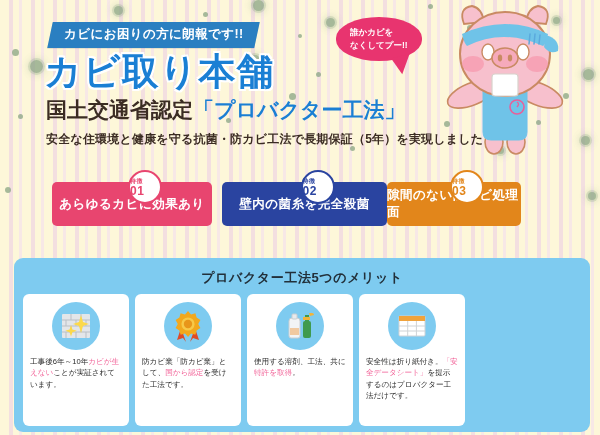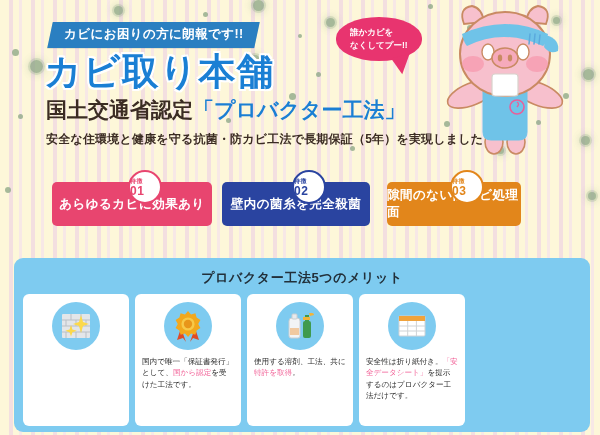--- a/index.html
+++ b/index.html
@@ -94,21 +94,21 @@
   
   .features { position:absolute; left:0; top:170px; width:600px; height:62px; }
   .feat {
     position:absolute; top:12px; height:44px;
     border-radius:5px;
     color:#fff; font-size:12.5px; font-weight:bold;
     display:flex; align-items:center; justify-content:center;
     letter-spacing:.5px;
   }
   .feat.f1 { left:52px;  width:160px; background:#e8456f; }
-  .feat.f2 { left:222px; width:148px; background:#2a44a0; }
+  .feat.f2 { left:222px; width:165px; background:#2a44a0; }
   .feat.f3 { left:387px; width:134px; background:#e2861b; }
   .badge {
     position:absolute; top:-12px; left:50%; margin-left:-4px;
     width:34px; height:34px; border-radius:50%;
     background:#fff; border:2px solid;
     display:flex; flex-direction:column; align-items:flex-start; justify-content:center;
     line-height:1;
   }
   .badge .b-l { font-size:6px; font-weight:bold; margin-bottom:1px; }
   .badge .b-n { font-size:12px; font-weight:bold; }
@@ -283,35 +283,38 @@
               <line x1="12" y1="17" x2="12" y2="23"></line>
                 <line x1="22" y1="17" x2="22" y2="23"></line>
               <line x1="7" y1="23" x2="7" y2="29"></line>
                 <line x1="17" y1="23" x2="17" y2="29"></line>
                 <line x1="27" y1="23" x2="27" y2="29"></line>
             </g>
             <path d="M22 6 l2 7 l6 2 l-6 2 l-2 7 l-2 -7 l-6 -2 l6 -2 z" fill="#fcd94a"></path>
             <path d="M12 16 l1.4 4.4 l4.4 1.4 l-4.4 1.4 l-1.4 4.4 l-1.4 -4.4 l-4.4 -1.4 l4.4 -1.4 z" fill="#fcd94a"></path>
           </svg>
         </div>
+        <div class="card-text">
+          <span>工事後6年～10年</span><span class="hl">カビが生えない</span><span>ことが実証されています。</span>
+        </div>
       </div>
 
 
       <div class="card">
         <div class="card-icon">
           <svg width="34" height="34" viewBox="0 0 34 34">
             <path d="M10 19 l-4 12 l6 -2 l3 4 z" fill="#e04a26"></path>
             <path d="M24 19 l4 12 l-6 -2 l-3 4 z" fill="#e04a26"></path>
             <path d="M17 2 l3 3.4 l4.4 -1.2 l1.2 4.4 l3.8 2.4 l-2.2 4 l2.2 4 l-3.8 2.4 l-1.2 4.4 l-4.4 -1.2 l-3 3.4 l-3 -3.4 l-4.4 1.2 l-1.2 -4.4 l-3.8 -2.4 l2.2 -4 l-2.2 -4 l3.8 -2.4 l1.2 -4.4 l4.4 1.2 z" fill="#f2a81d"></path>
             <circle cx="17" cy="15" r="6.6" fill="#f7c948"></circle>
             <circle cx="17" cy="15" r="4.2" fill="#e8961a"></circle>
           </svg>
         </div>
         <div class="card-text">
-          <span>国内で唯一「保証書発行」として、</span><span class="hl">国から認定</span><span>を受けた工法です。</span>
+          <span>防カビ業「防カビ業」として、</span><span class="hl">国から認定</span><span>を受けた工法です。</span>
         </div>
       </div>
 
       <div class="card">
         <div class="card-icon">
           <svg width="34" height="34" viewBox="0 0 34 34">
             <path d="M6 12 q0 -3 3 -3 h5 q3 0 3 3 v15 q0 2 -2 2 h-7 q-2 0 -2 -2 z" fill="#f2f4f5" stroke="#c9ced2" stroke-width="1"></path>
             <rect x="9" y="5" width="5" height="5" rx="1" fill="#e8eaec" stroke="#c9ced2" stroke-width="1"></rect>
             <rect x="7" y="19" width="9" height="7" fill="#f0c9a0"></rect>
             <path d="M20 14 q0 -2 2 -2 h4 q2 0 2 2 v13 q0 2 -2 2 h-4 q-2 0 -2 -2 z" fill="#3f9a4e"></path>

